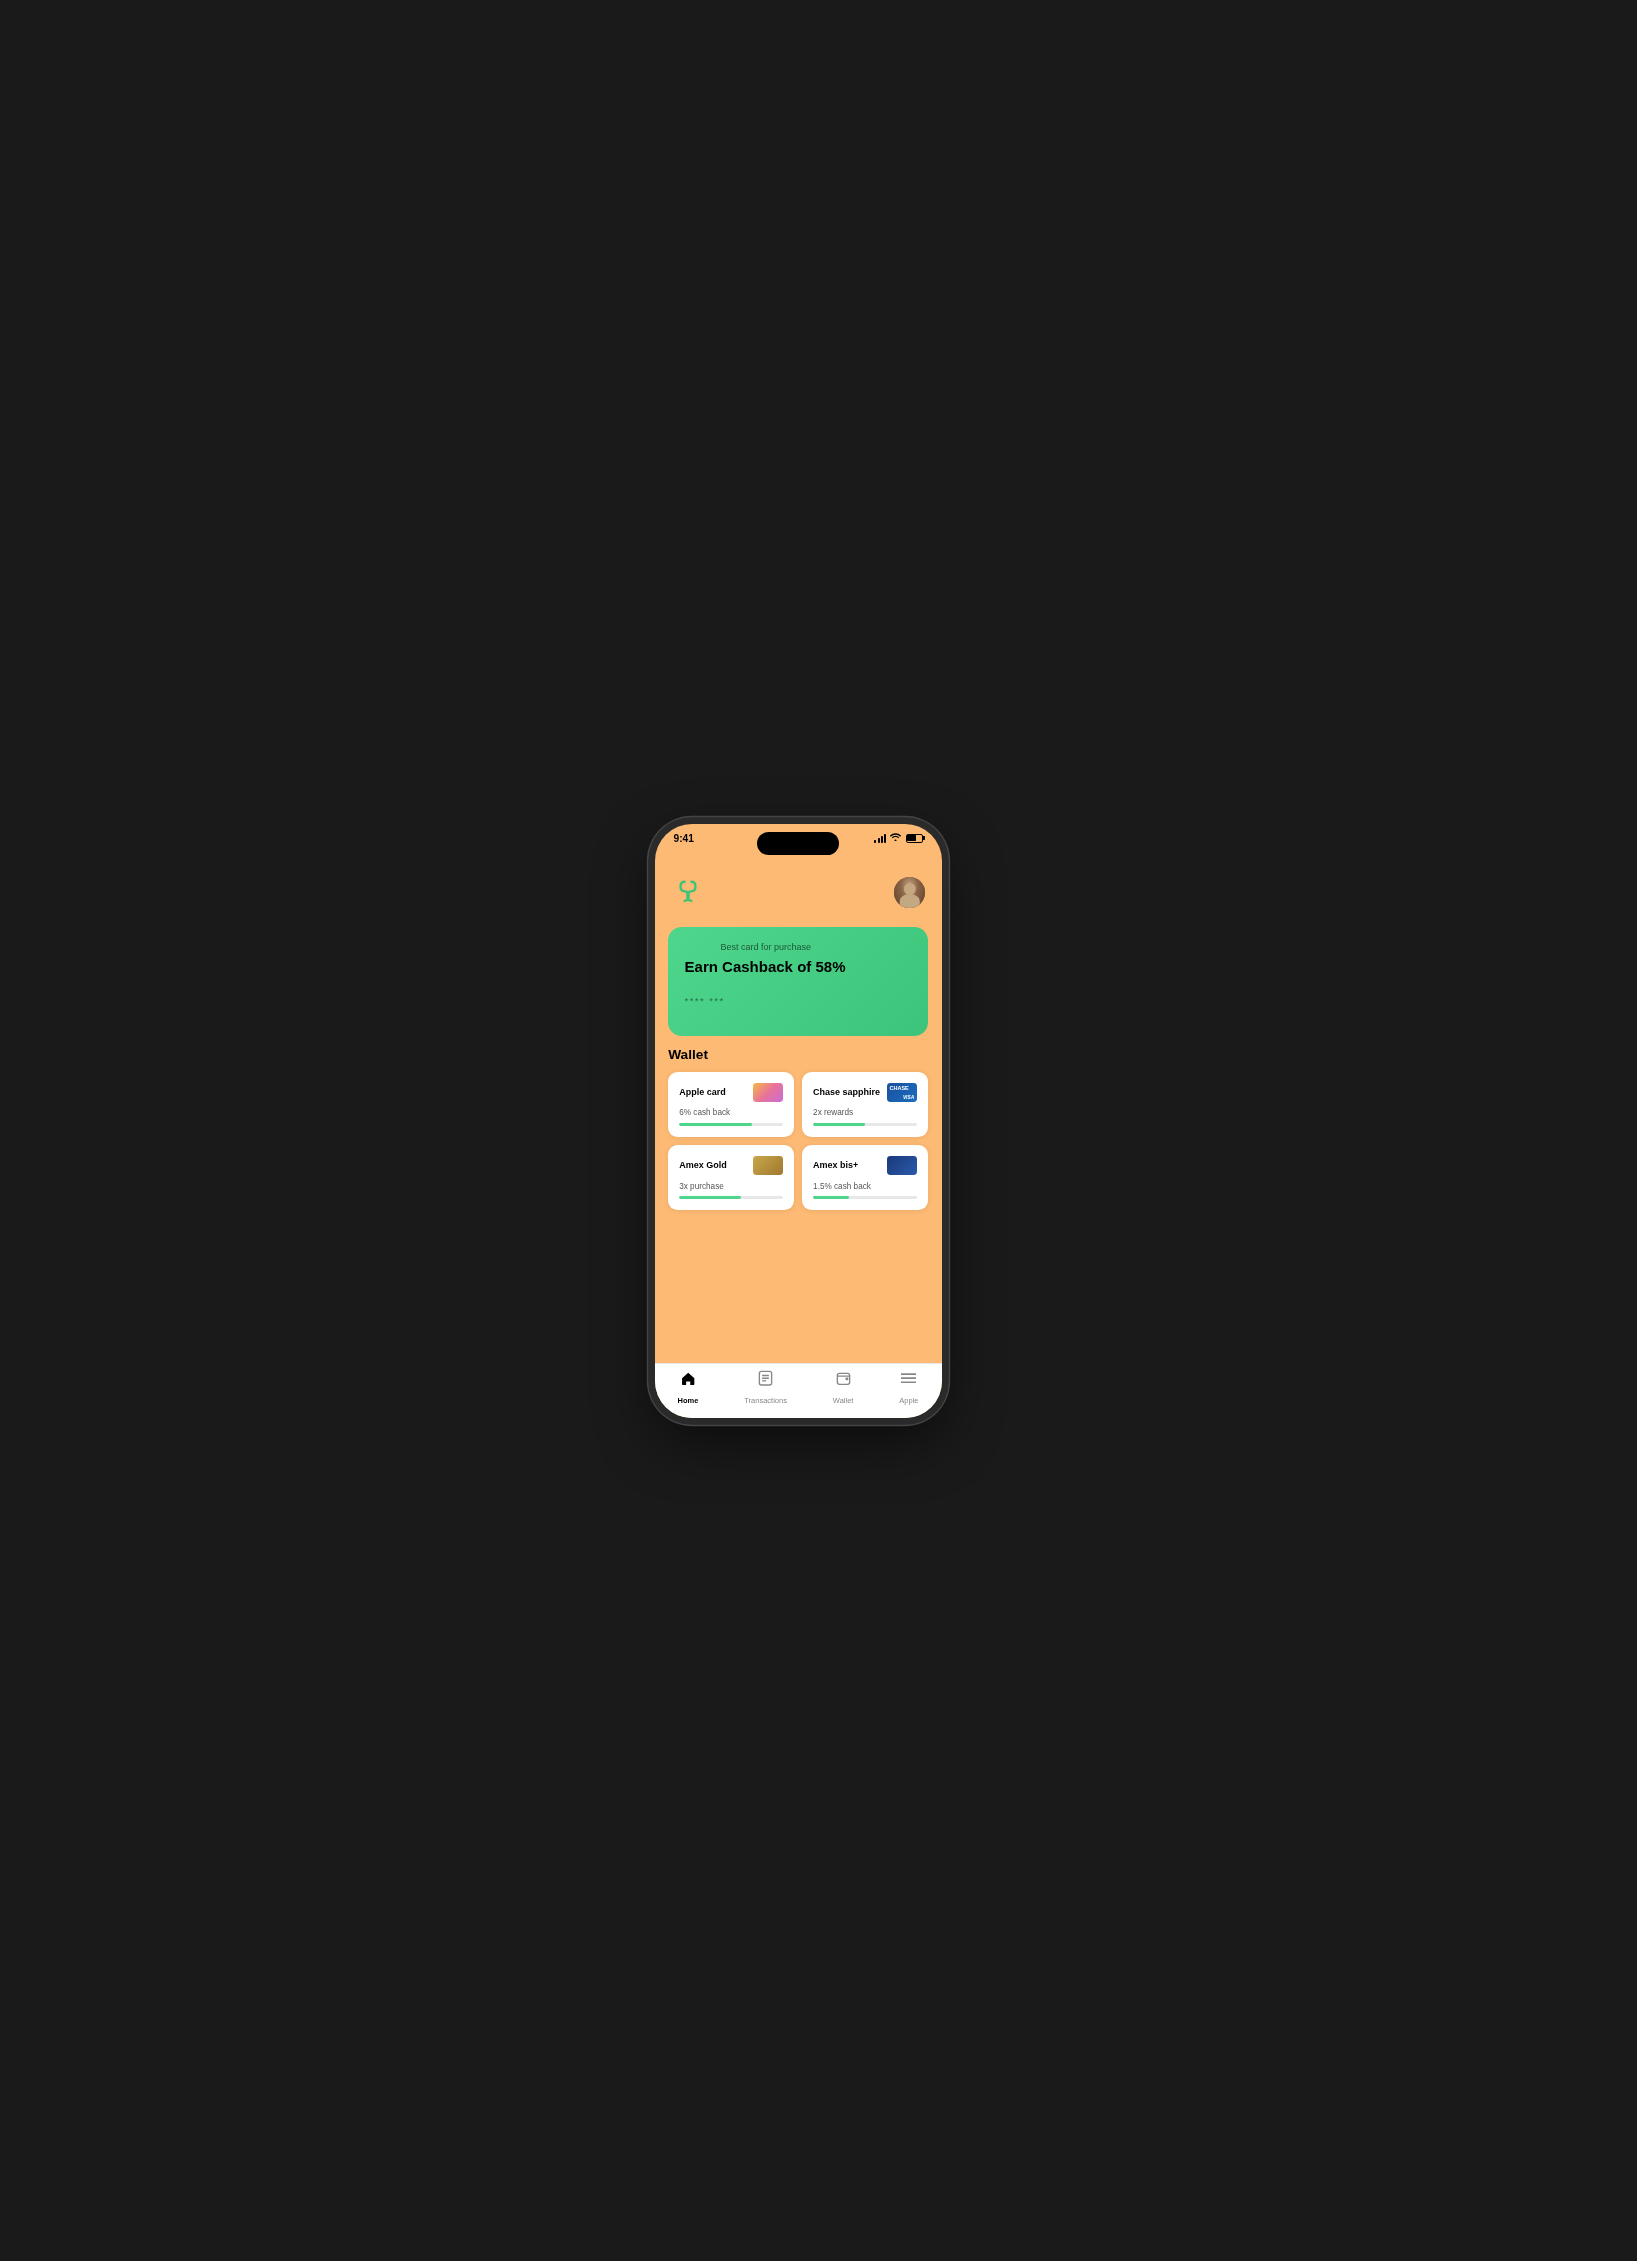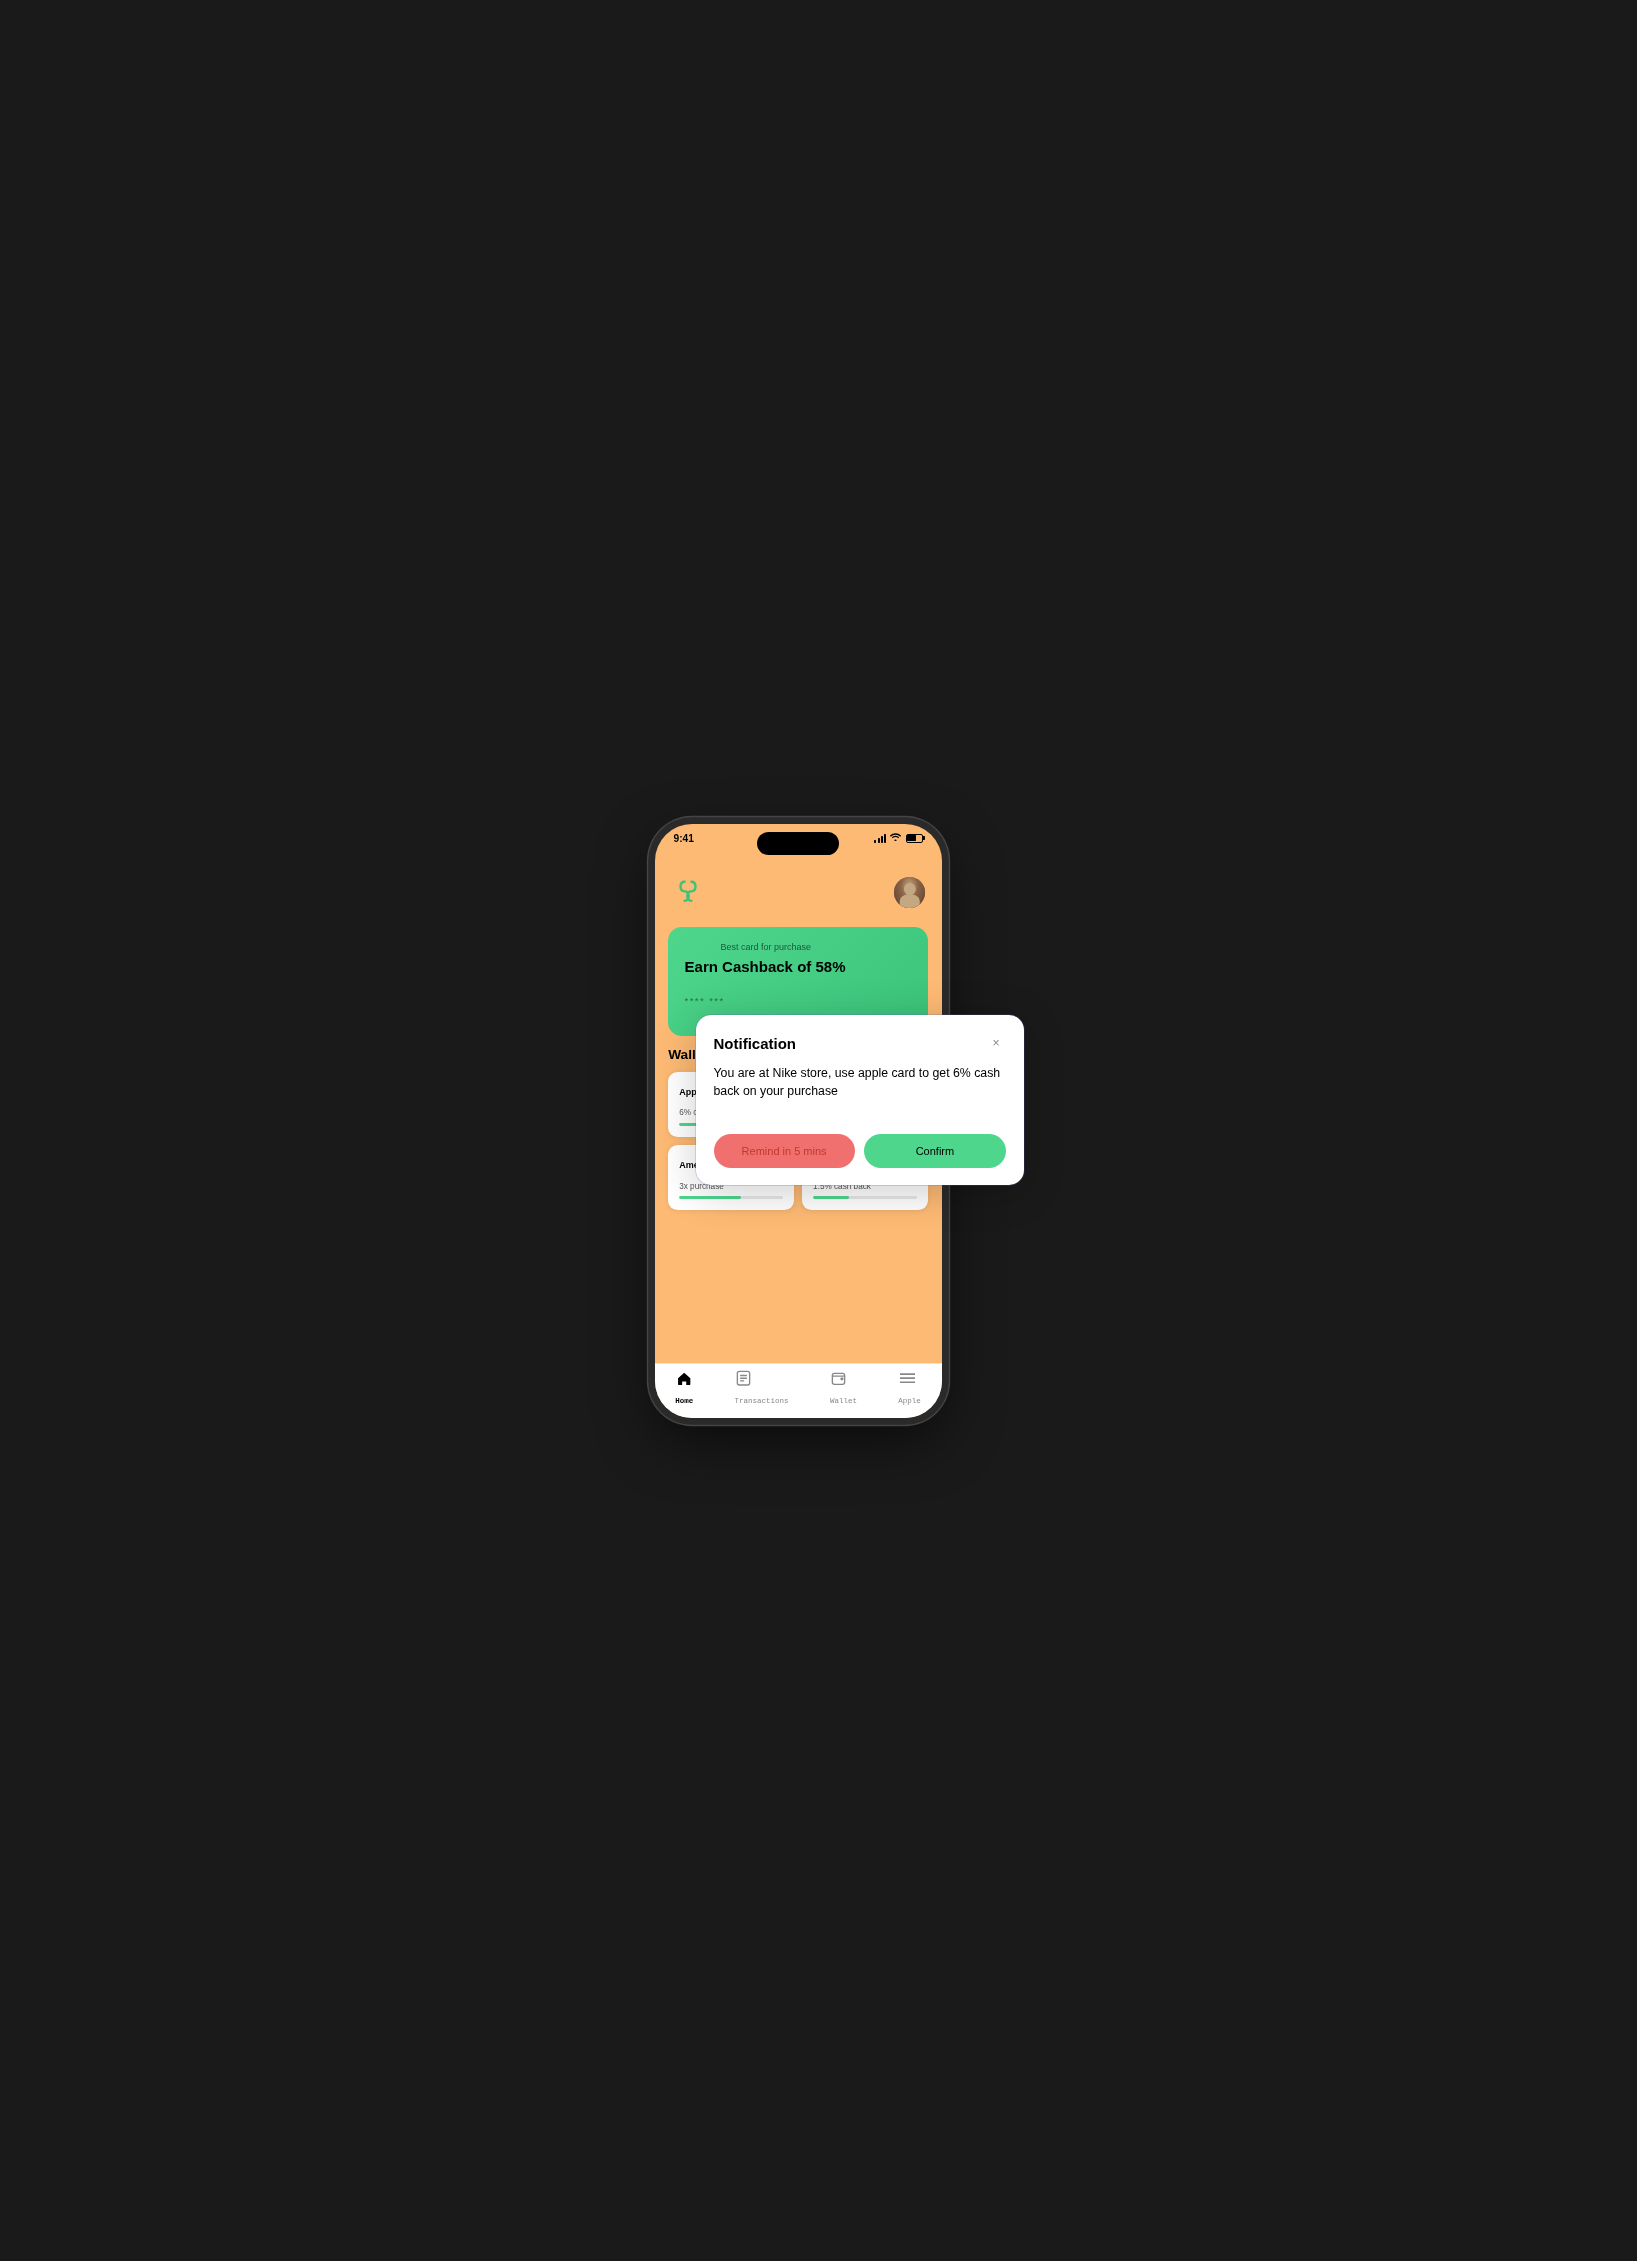--- a/index.html
+++ b/index.html
@@ -319,23 +319,23 @@
       border-top: 0.7px solid #e8e8e8;
       display: flex;
       align-items: center;
       justify-content: space-around;
       padding-bottom: 6.8px;
     }
 
     .nav-item {
       display: flex;
       flex-direction: column;
+      align-items: center;
       gap: 9px;
       cursor: pointer;
-      font-family: Liberation Mono, monospace;
     }
 
     .nav-icon {
       width: 18px;
       height: 18px;
       display: flex;
       align-items: center;
       justify-content: center;
     }
 
@@ -573,26 +573,15 @@
               <line x1="0" y1="9" x2="22" y2="9" stroke="#888" stroke-width="2.5" stroke-linecap="round"></line>
               <line x1="0" y1="15" x2="22" y2="15" stroke="#888" stroke-width="2.5" stroke-linecap="round"></line>
             </svg>
           </div>
           <span class="nav-label">Apple</span>
         </div>
       </div>
     </div>
   </div>
 
-  <div class="notification-dialog">
-    <div class="dialog-header">
-      <h2 class="dialog-title">Notification</h2>
-      <button class="dialog-close">×</button>
-    </div>
-    <p class="dialog-message">You are at Nike store, use apple card to get 6% cash back on your purchase</p>
-    <div class="dialog-actions">
-      <button class="btn-remind">Remind in 5 mins</button>
-      <button class="btn-confirm">Confirm</button>
-    </div>
-  </div>
 
 </div>
 
 
 </body></html>

